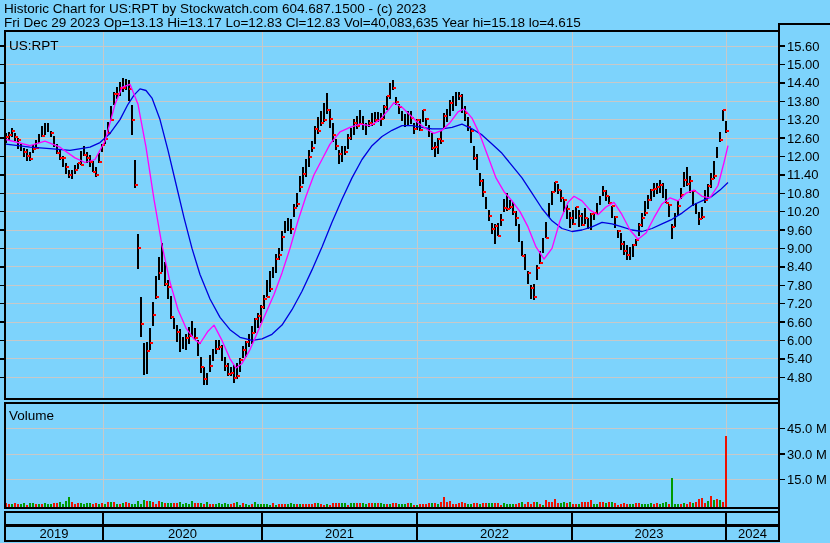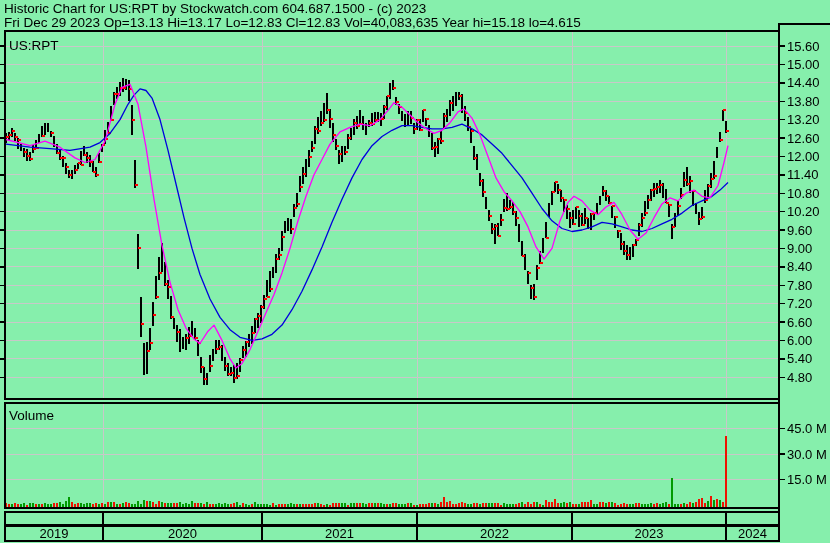--- a/index.html
+++ b/index.html
@@ -1,16 +1,16 @@
 <!DOCTYPE html>
 <html><head>
 <meta charset="utf-8">
 <style>
   html,body{margin:0;padding:0;background:#ffffff;}
-  .screen{position:relative;width:830px;height:543px;background:#86efac;overflow:hidden;
+  .screen{position:relative;width:830px;height:543px;background:#7dd3fc;overflow:hidden;
           font-family:"Liberation Sans", sans-serif;}
   svg text{fill:#000;font-family:"Liberation Sans", sans-serif;}
 </style>
 </head>
 <body>
 
 <div class="screen">
   <svg id="chart-svg" width="830" height="543" viewBox="0 0 830 543">
     <g>
       <text x="4" y="13" font-size="13.5">Historic Chart for US:RPT by Stockwatch.com 604.687.1500 - (c) 2023</text>

